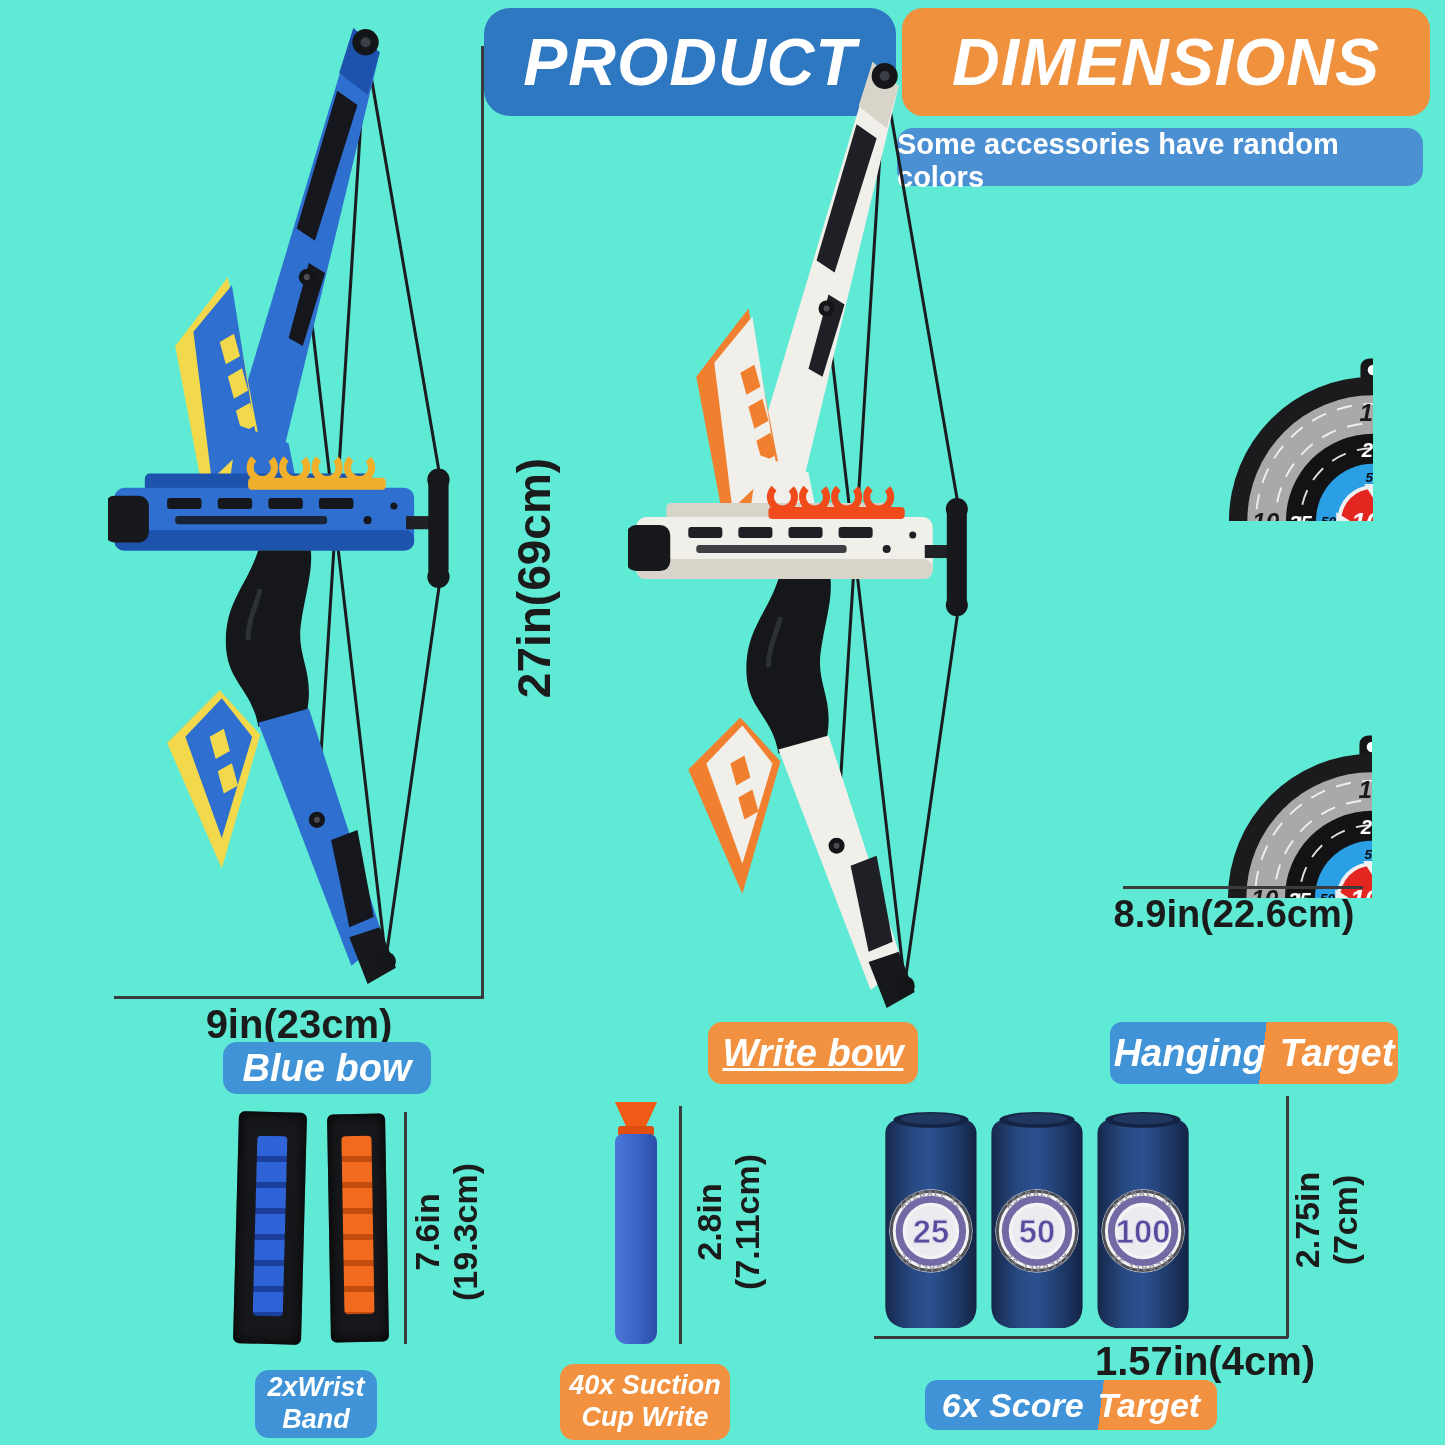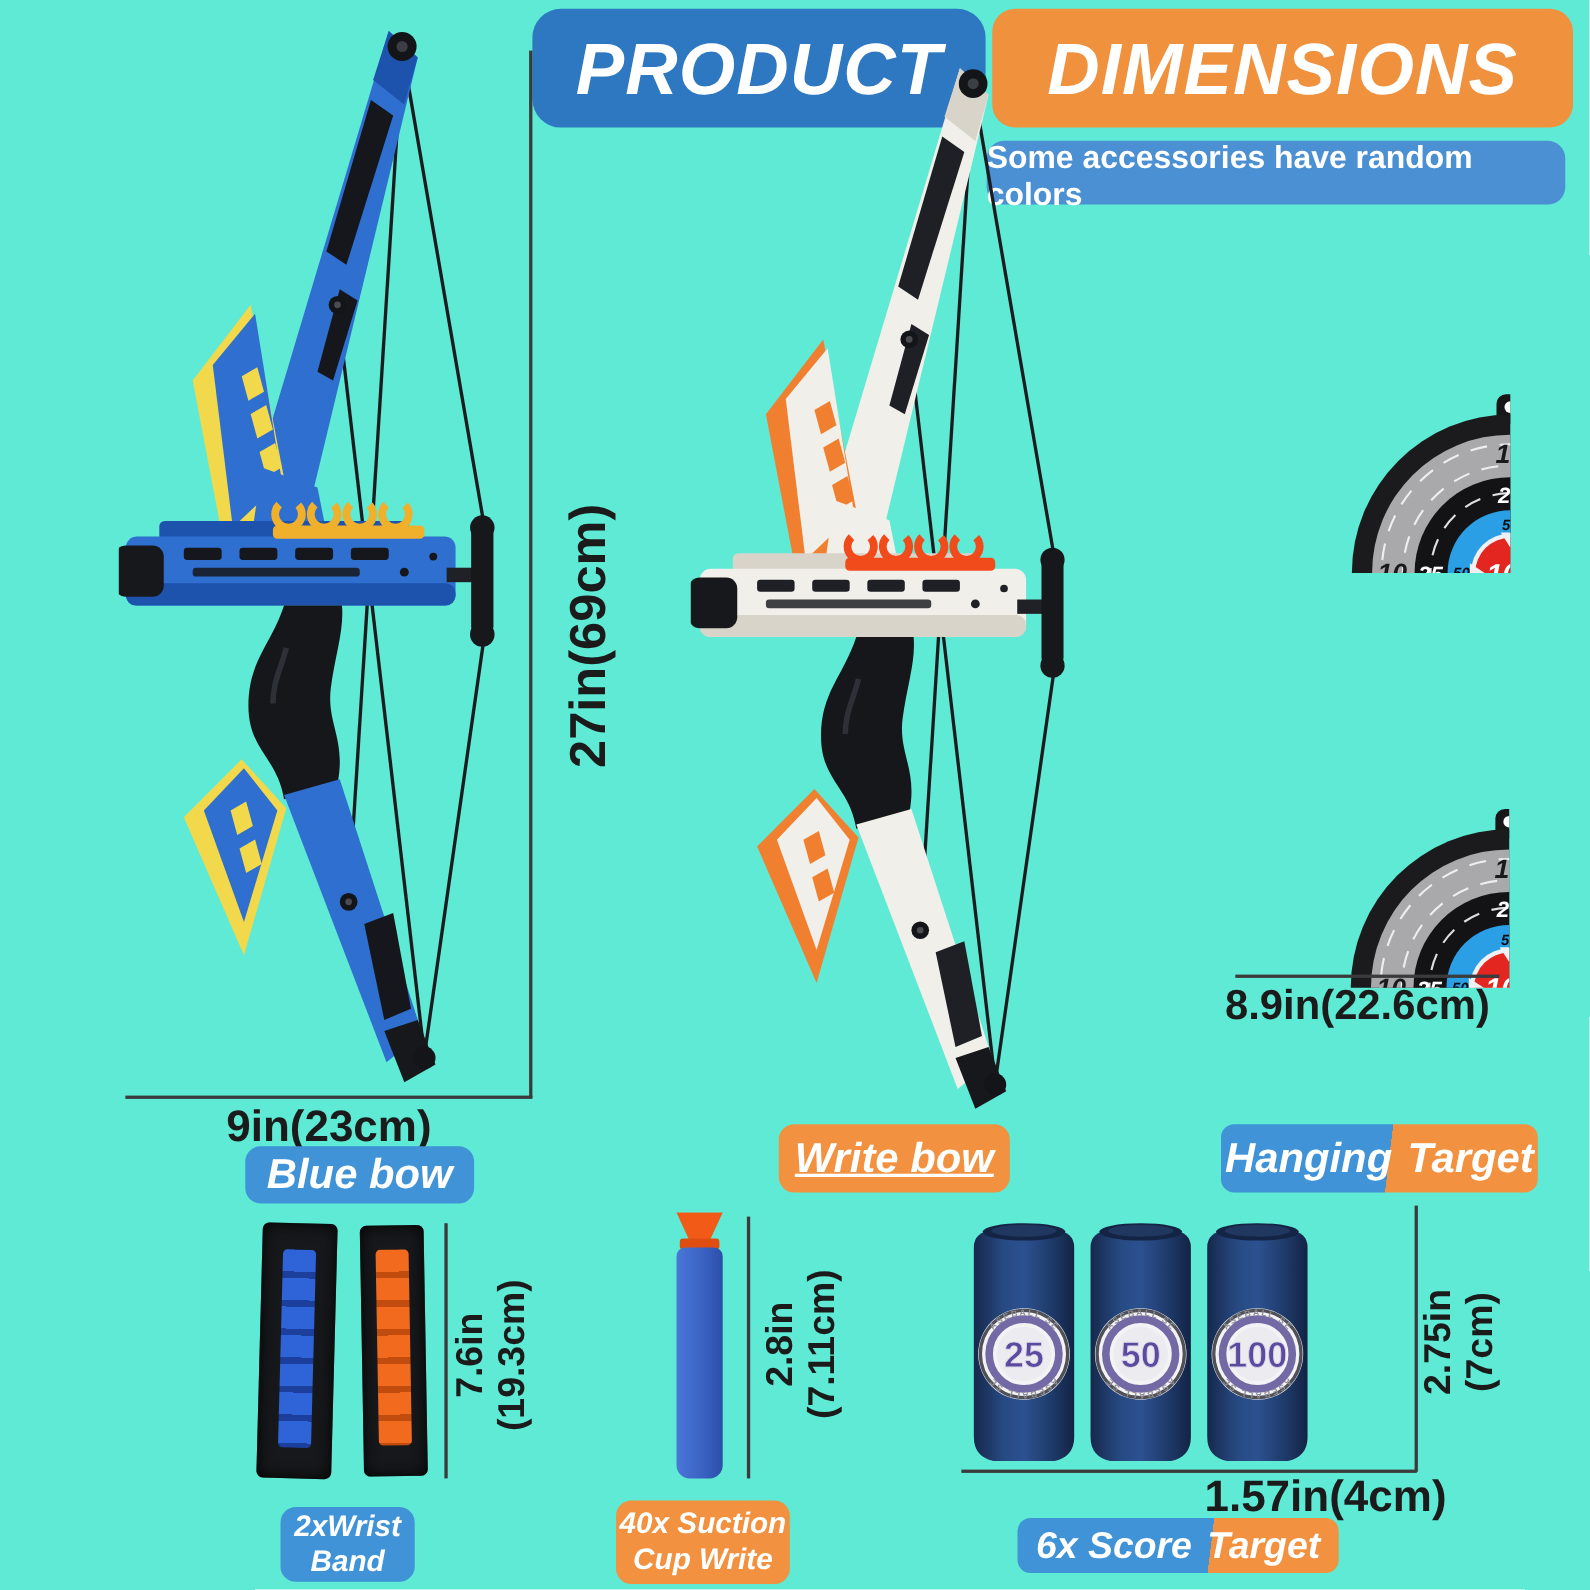--- a/index.html
+++ b/index.html
@@ -257,21 +257,21 @@
   </div>
 
   <div class="cup" style="left:612px;top:1102px;width:48px;height:26px;"></div>
   <div class="collar" style="left:618px;top:1126px;width:36px;height:10px;"></div>
   <div class="dartbody" style="left:615px;top:1134px;width:42px;height:210px;"></div>
   <div class="dline" style="left:679px;top:1106px;width:3px;height:238px;"></div>
   <div class="dtext rot" style="left:628px;top:1180px;width:200px;height:84px;font-size:34px;">
     <span>2.8in</span>
     <span>(7.11cm)</span>
   </div>
-  <div class="badge badge-orange" style="left:560px;top:1364px;width:158px;height:76px;font-size:27px;">
+  <div class="badge badge-orange" style="left:560px;top:1364px;width:170px;height:76px;font-size:27px;">
     <span>40x Suction</span>
     <span>Cup Write</span>
   </div>
 
   <svg class="abs" style="left:876px;top:1106px;" width="322" height="230" viewBox="0 0 322 232">
     <g>
       <use href="#can-body" transform="translate(54,4)"></use>
       <text class="cannum" x="54" y="138">25</text>
     </g>
     <g>

